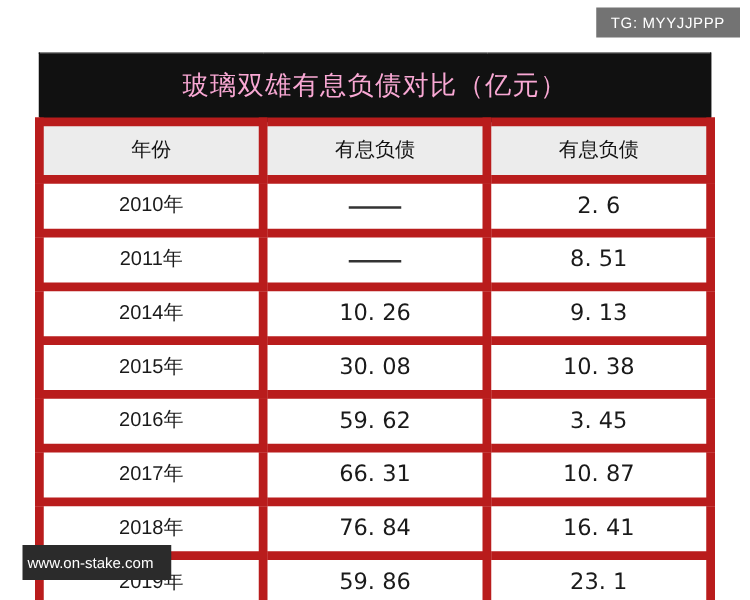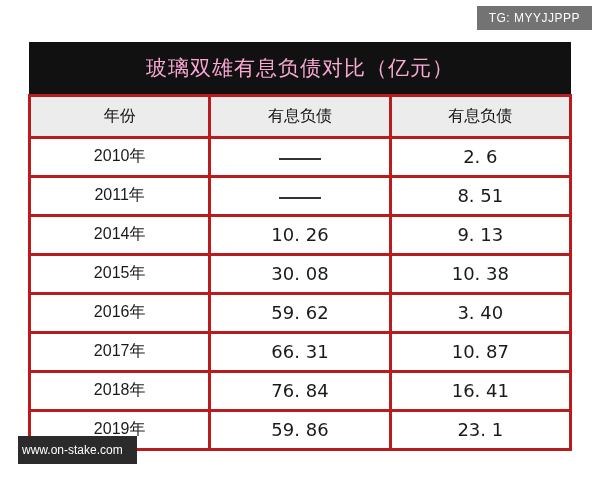--- a/index.html
+++ b/index.html
@@ -36,21 +36,21 @@
     width: 544px;
   }
 
   table.data {
     border-collapse: collapse;
     width: 100%;
     table-layout: fixed;
   }
 
   table.data td, table.data th {
-    border: 3px solid #b91c1c;
+    border: 7px solid #b91c1c;
     text-align: center;
     font-weight: normal;
   }
 
   .title-cell {
     background: #111111;
     color: #f9a8d4;
     font-size: 21px;
     font-weight: bold;
     padding: 11px 0 12px 0;
@@ -131,21 +131,21 @@
         <td>9. 13</td>
       </tr>
       <tr class="body-row">
         <td class="year">2015年</td>
         <td>30. 08</td>
         <td>10. 38</td>
       </tr>
       <tr class="body-row">
         <td class="year">2016年</td>
         <td>59. 62</td>
-        <td>3. 40</td>
+        <td>3. 45</td>
       </tr>
       <tr class="body-row">
         <td class="year">2017年</td>
         <td>66. 31</td>
         <td>10. 87</td>
       </tr>
       <tr class="body-row">
         <td class="year">2018年</td>
         <td>76. 84</td>
         <td>16. 41</td>

